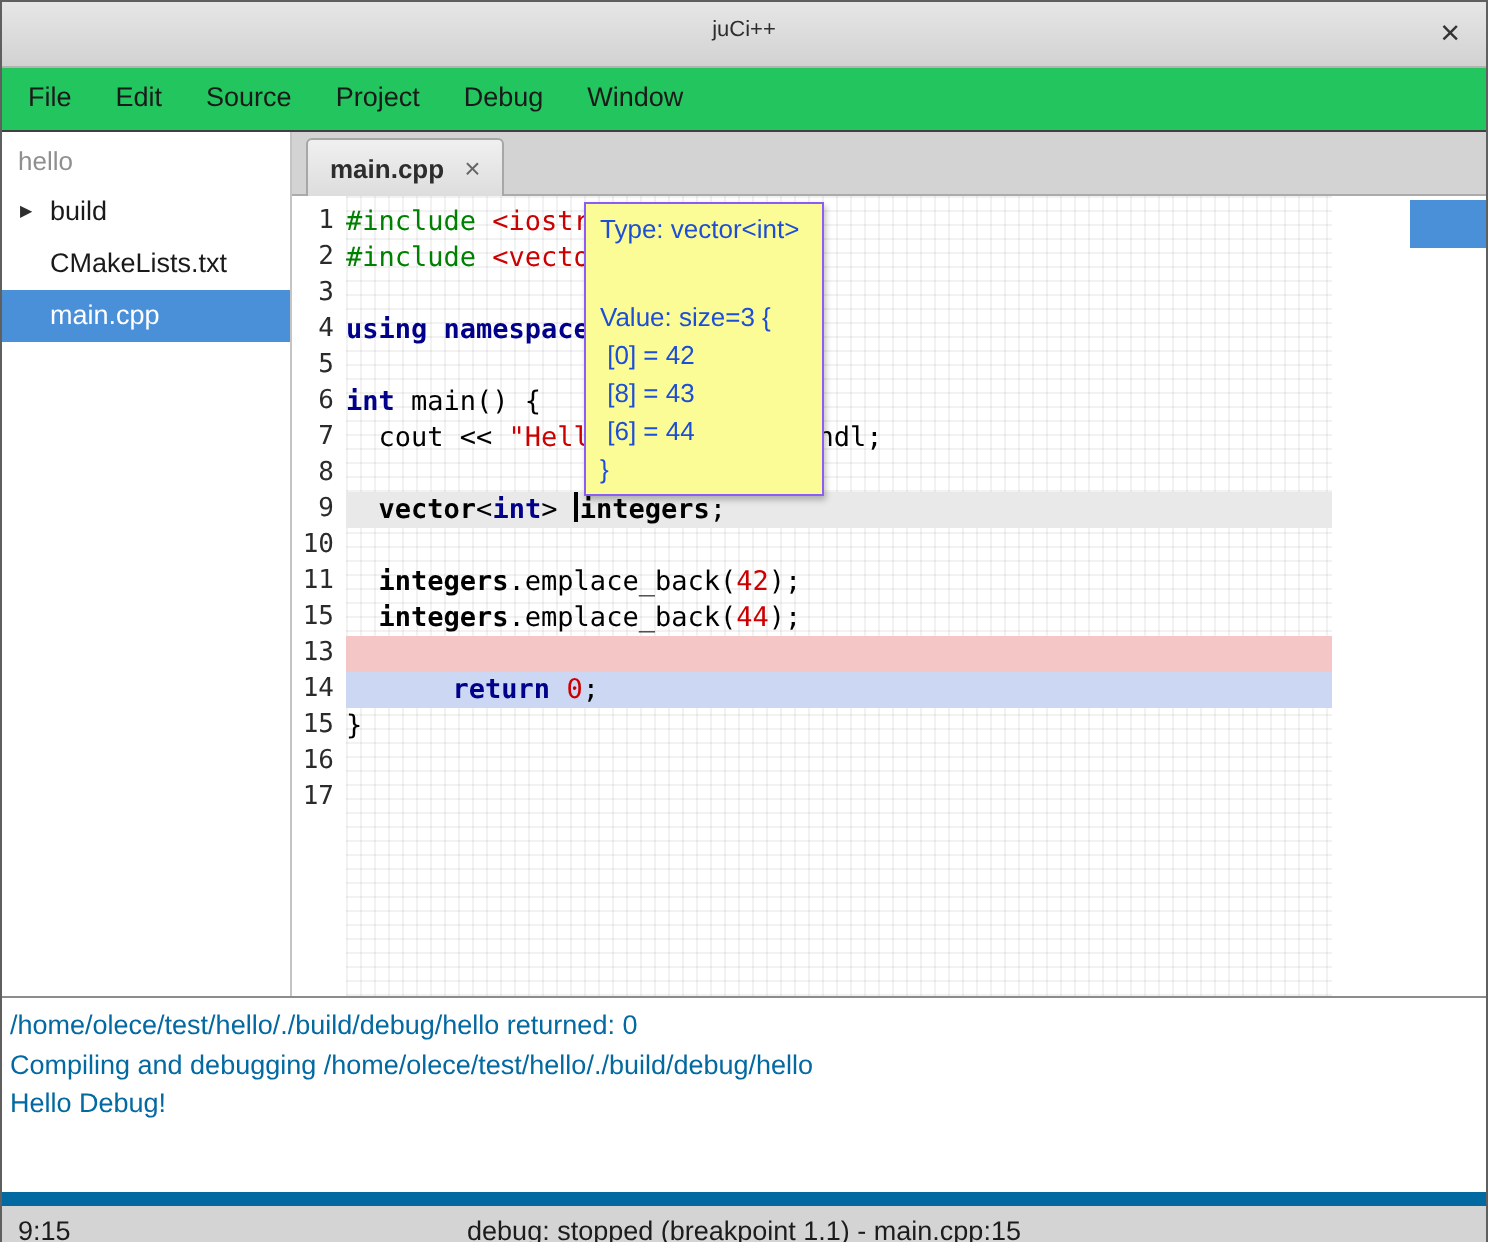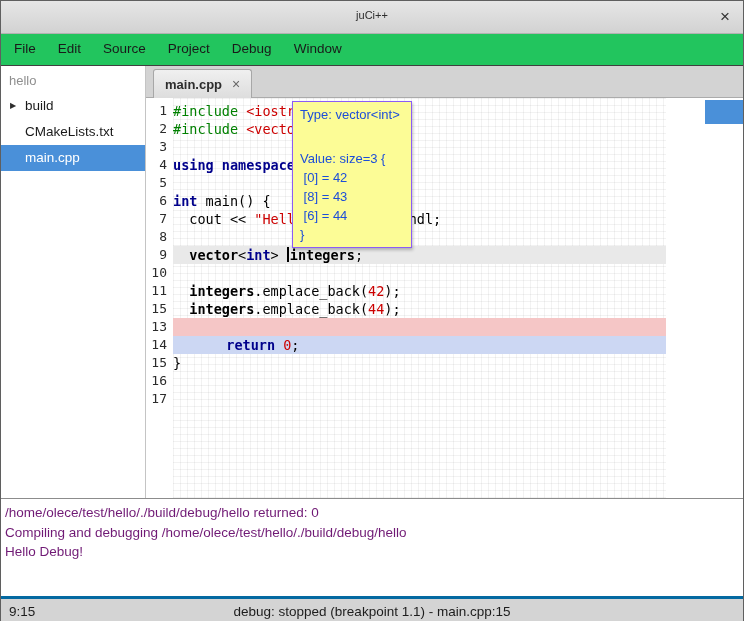--- a/index.html
+++ b/index.html
@@ -66,25 +66,25 @@
   .tt-type { height:20px; line-height:20px; white-space:pre; }
   .tt-gap { height:24px; }
   .tt-line { height:19px; line-height:19px; white-space:pre; }
 
   
   .scroll-thumb { position:absolute; top:2px; right:0; width:38px; height:24px; background:#4a90d9; z-index:6; }
 
   
   .output { position:absolute; top:497px; left:0; width:100%; height:98px; background:#fff;
     border-top:1px solid #8c8c8c; padding:4px 4px; }
-  .out-line { font-size:13.5px; line-height:19.5px; color:#701a75; white-space:pre; }
+  .out-line { font-size:13.5px; line-height:19.5px; color:#0369a1; white-space:pre; }
 
   
   .statusbar { position:absolute; top:595px; left:0; width:100%; height:26px; background:#d4d4d4;
-    border-top:3px solid #0369a1; font-size:13.5px; color:#1c1c1c; }
+    border-top:7px solid #0369a1; font-size:13.5px; color:#1c1c1c; }
   .status-pos { position:absolute; left:8px; top:5px; }
   .status-msg { position:absolute; left:0; right:0; top:5px; text-align:center; }
 </style>
 </head>
 <body>
 
 <div class="window">
 
   <div class="titlebar">
     <span class="title">juCi++</span>

